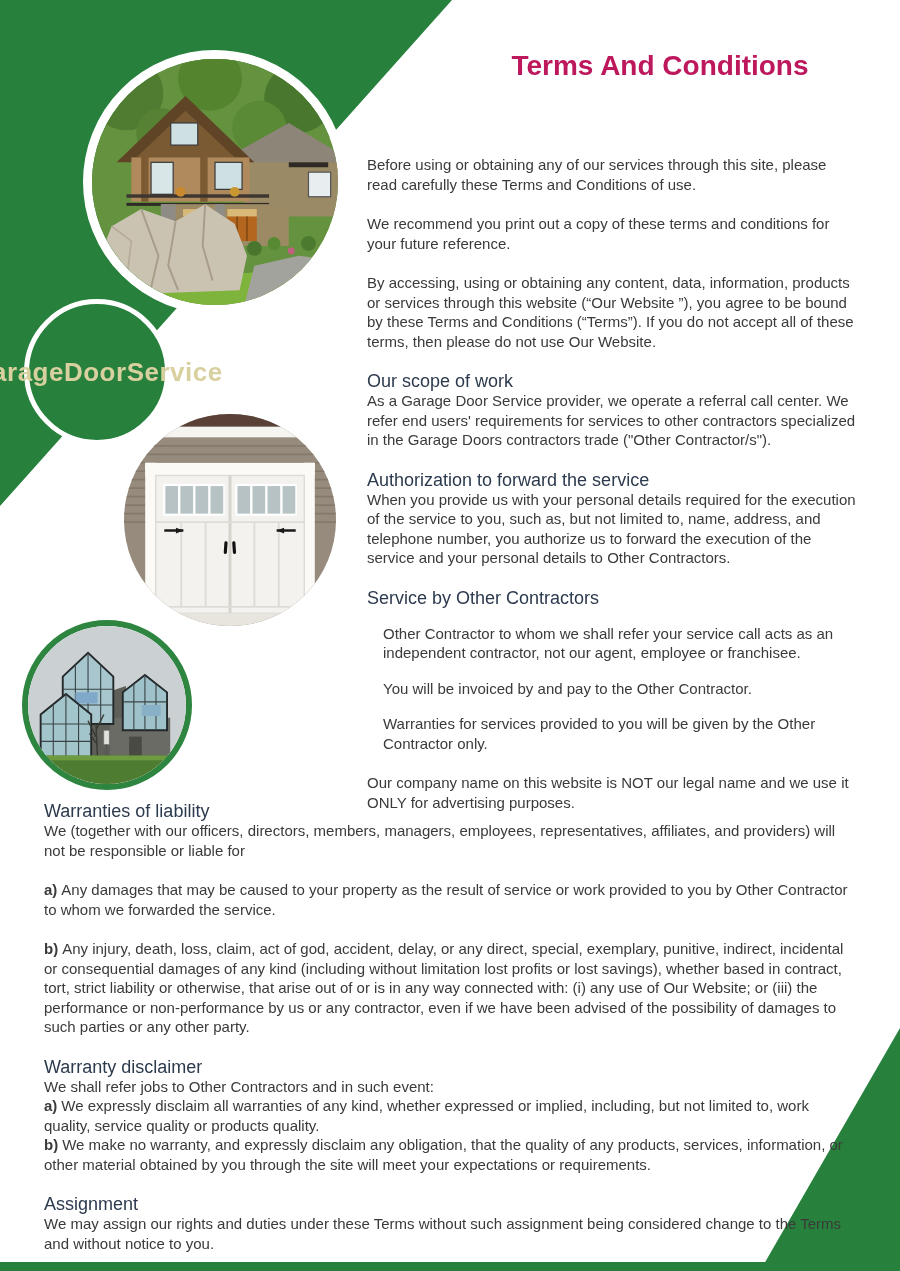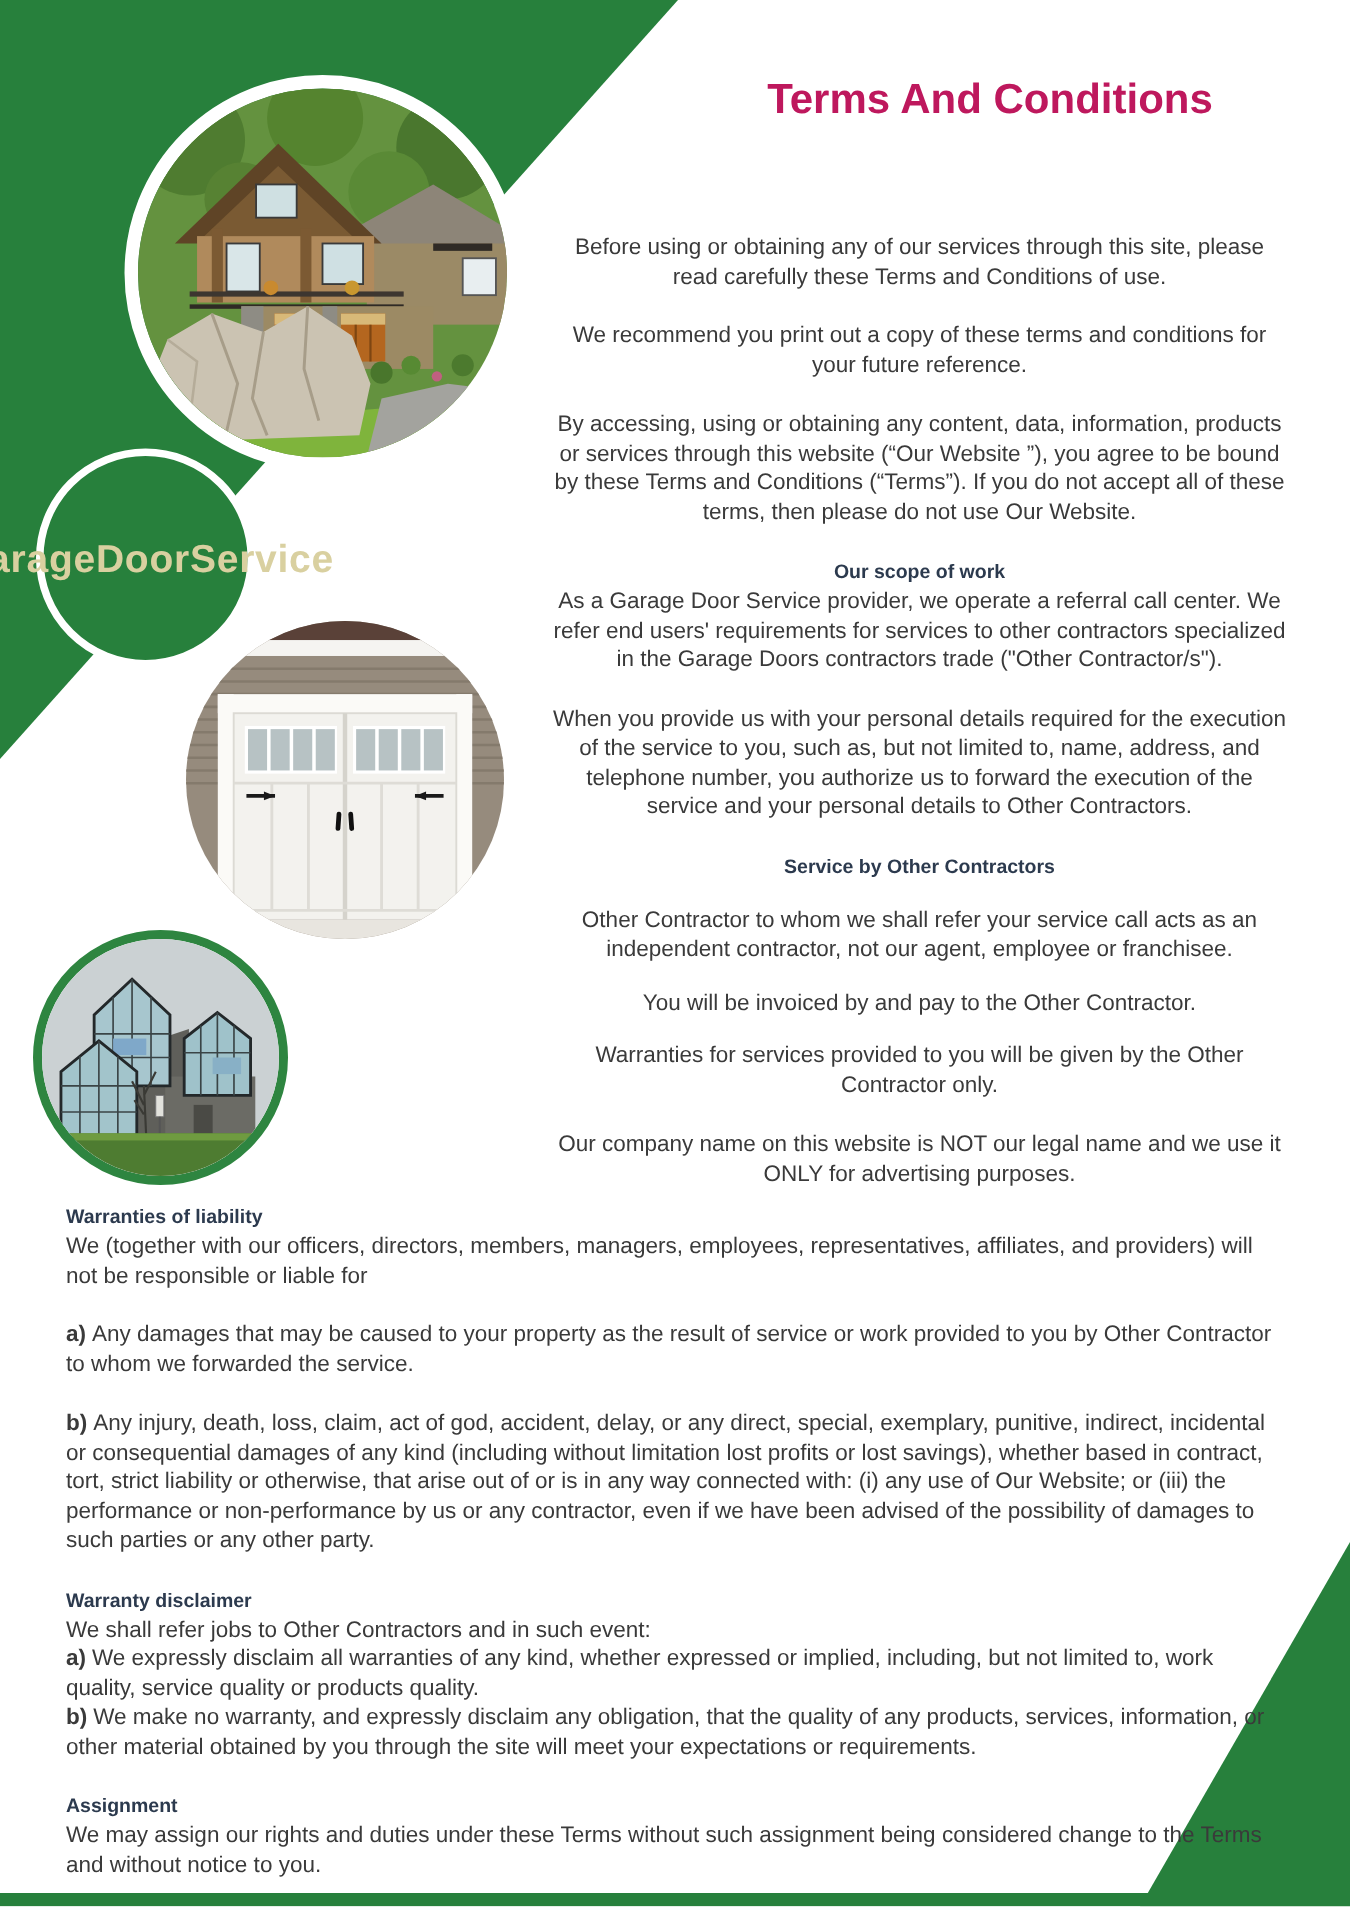--- a/index.html
+++ b/index.html
@@ -21,24 +21,24 @@
          background:#27803c;border:5px solid #ffffff;box-sizing:border-box;z-index:3;
          display:flex;justify-content:center;align-items:center;}
   #badge span{display:block;color:#d9d0a0;font-weight:bold;font-size:26px;line-height:31px;text-align:center;letter-spacing:0.5px;}
 
   
   #page-title{position:absolute;left:420px;top:46px;width:480px;text-align:center;
               font-size:28px;line-height:40px;font-weight:bold;color:#be185d;z-index:2;letter-spacing:0px;}
 
   
   .txt{color:#3a3a3a;font-size:15px;line-height:19.5px;hyphens:auto;}
-  #right-col{position:absolute;left:367px;top:155px;width:492px;z-index:2;text-align:center;}
+  #right-col{position:absolute;left:367px;top:155px;width:492px;z-index:2;}
   #full-col{position:absolute;left:44px;top:801px;width:814px;z-index:2;}
   .para{margin:0 0 20px 0;}
-  .h{font-size:13px;line-height:20px;font-weight:bold;color:#2c3a4e;margin:0;}
+  .h{font-size:18px;line-height:20px;font-weight:normal;color:#2c3a4e;margin:0;}
   .lines div{margin:16px;}
   .prefix{font-weight:bold;margin-right:4px;}
   .tight{margin:0;}
 </style>
 </head>
 <body>
 
 <div id="page">
 
   <svg id="bg-shapes" viewBox="0 0 900 1271" xmlns="http://www.w3.org/2000/svg">
@@ -208,20 +208,21 @@
   <div id="page-title">Terms And Conditions</div>
 
   <div id="right-col" class="txt">
     <p class="para">Before using or obtaining any of our services through this site, please read carefully these Terms and Conditions of use.</p>
     <p class="para">We recommend you print out a copy of these terms and conditions for your future reference.</p>
     <p class="para">By accessing, using or obtaining any content, data, information, products or services through this website (“Our Website ”), you agree to be bound by these Terms and Conditions (“Terms”). If you do not accept all of these terms, then please do not use Our Website.</p>
 
     <p class="h">Our scope of work</p>
     <p class="para">As a Garage Door Service provider, we operate a referral call center. We refer end users' requirements for services to other contractors specialized in the Garage Doors contractors trade ("Other Contractor/s").</p>
 
+    <p class="h">Authorization to forward the service</p>
     <p class="para">When you provide us with your personal details required for the execution of the service to you, such as, but not limited to, name, address, and telephone number, you authorize us to forward the execution of the service and your personal details to Other Contractors.</p>
 
     <p class="h">Service by Other Contractors</p>
     <div class="para lines">
       <div>Other Contractor to whom we shall refer your service call acts as an independent contractor, not our agent, employee or franchisee.</div>
       <div>You will be invoiced by and pay to the Other Contractor.</div>
       <div>Warranties for services provided to you will be given by the Other Contractor only.</div>
     </div>
     <p class="para">Our company name on this website is NOT our legal name and we use it ONLY for advertising purposes.</p>
   </div>

